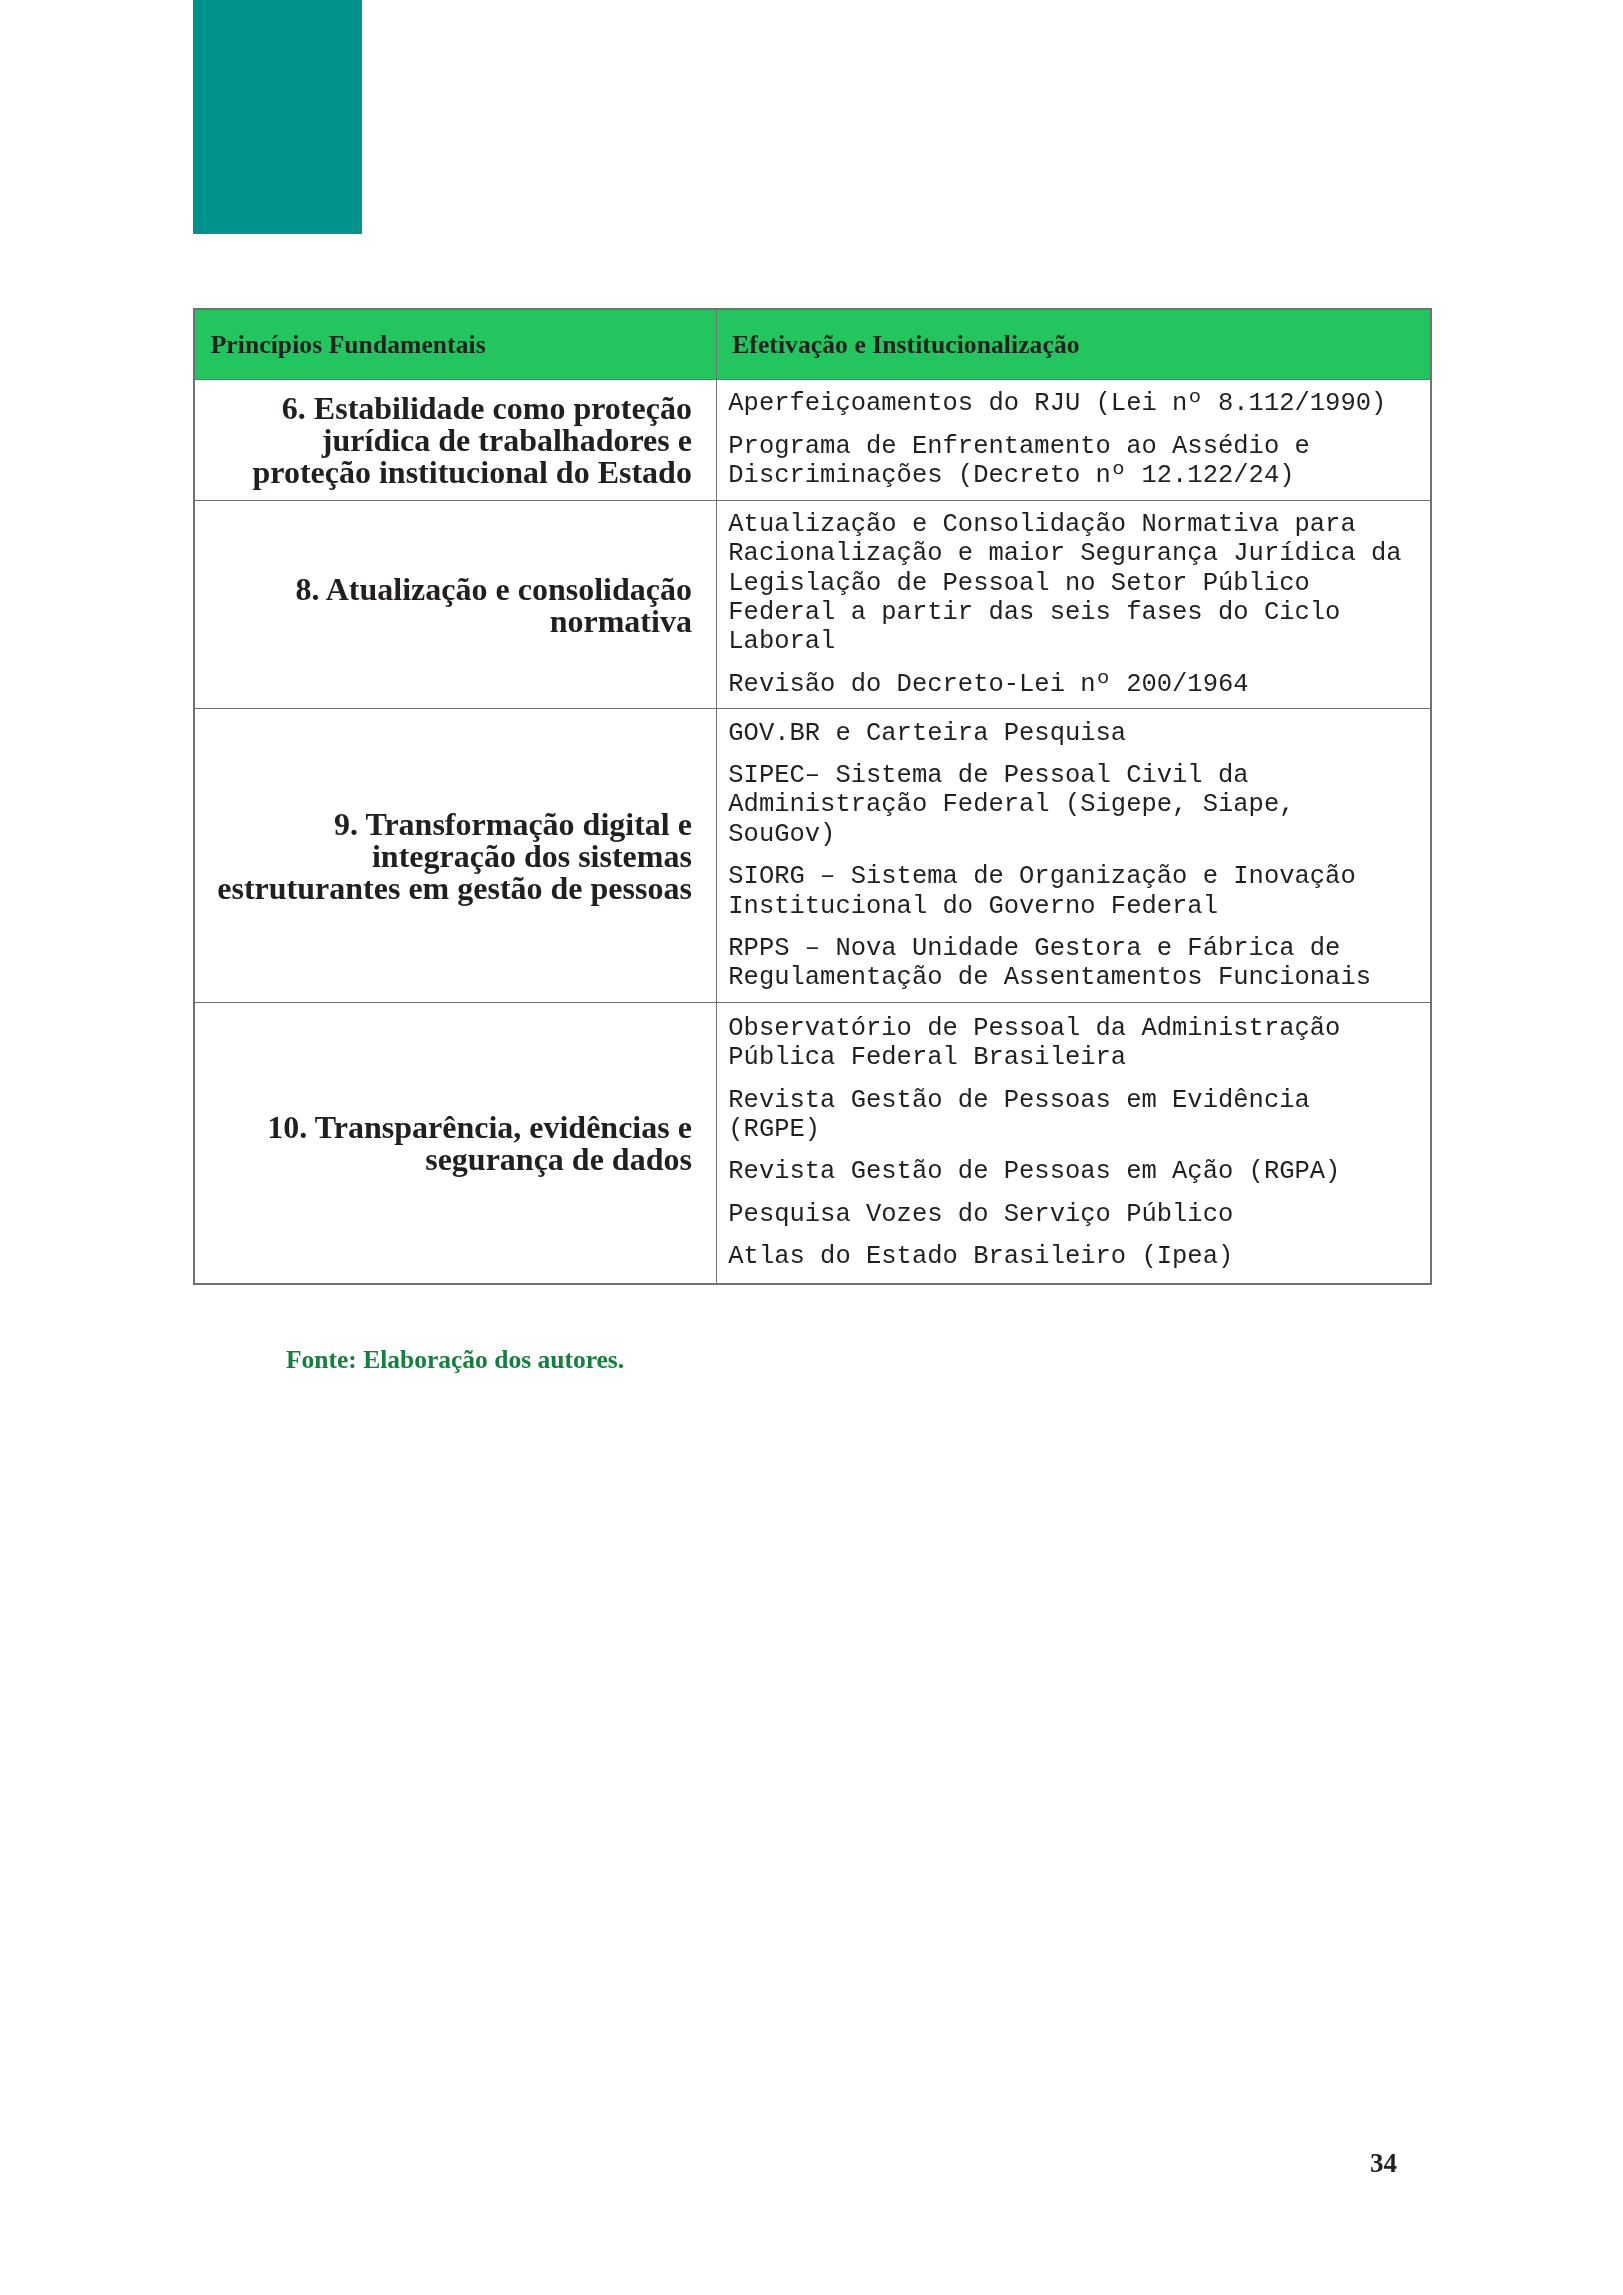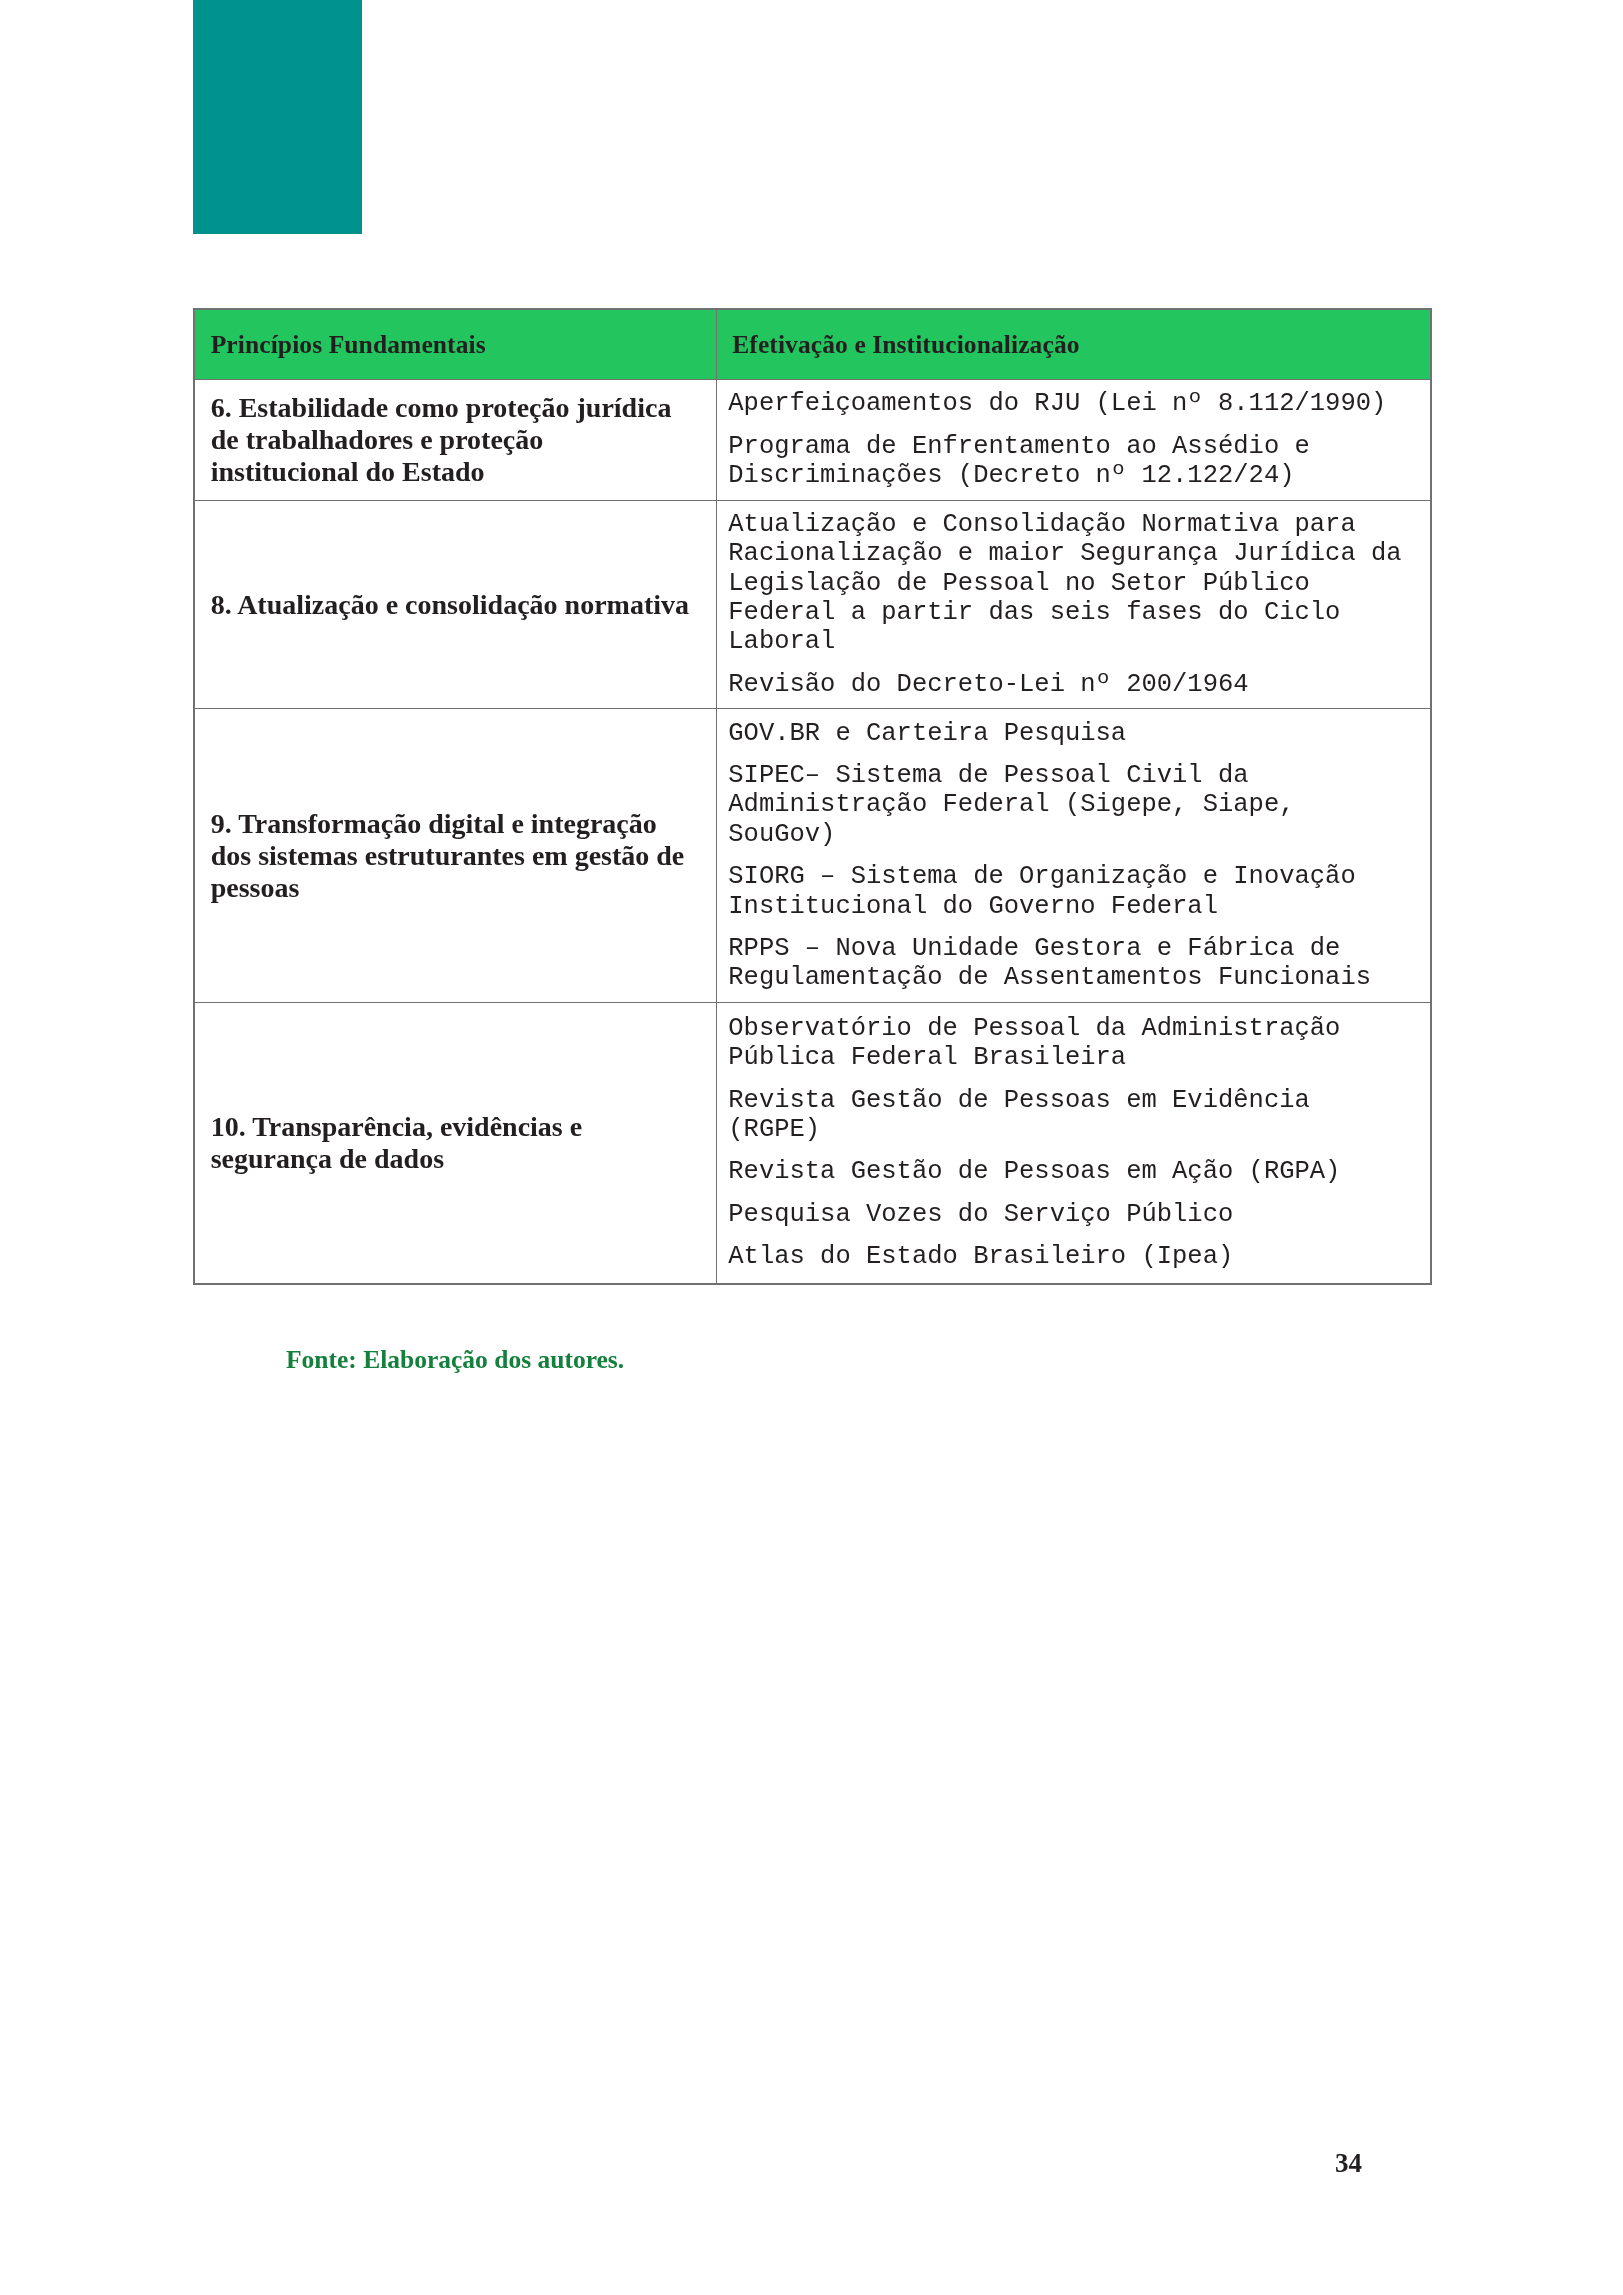--- a/index.html
+++ b/index.html
@@ -45,23 +45,24 @@
     height: 69px;
     text-align: left;
     font-size: 25.5px;
     font-weight: bold;
     padding: 0 13px 0 15.7px;
     letter-spacing: 0.1px;
   }
 
   td.principle {
     font-weight: bold;
-    font-size: 28px;
+    font-size: 32px;
     line-height: 32px;
     padding: 7.9px 23.6px 7.9px 15.7px;
+    text-align: right;
   }
 
   td.items {
     font-size: 25.5px;
     line-height: 29.4px;
     padding: 9.2px 18.3px 9.2px 11.8px;
   }
   td.items p { margin: 13px 0; font-family: Liberation Mono, monospace; }
   td.items p:first-child { margin-top: 0; }
   td.items p:last-child { margin-bottom: 0; }
@@ -78,21 +79,21 @@
     left: 286px; top: 1345px;
     font-size: 25.5px;
     color: #15803d;
     font-weight: bold;
   }
 
   .page-number {
     position: absolute;
     left: 1335px; top: 2148px;
     width: 97px;
-    text-align: left;
+    text-align: center;
     font-size: 27px;
     font-weight: bold;
     color: #231f20;
   }
 </style>
 </head>
 <body>
 
 <div class="teal-block"></div>
 

